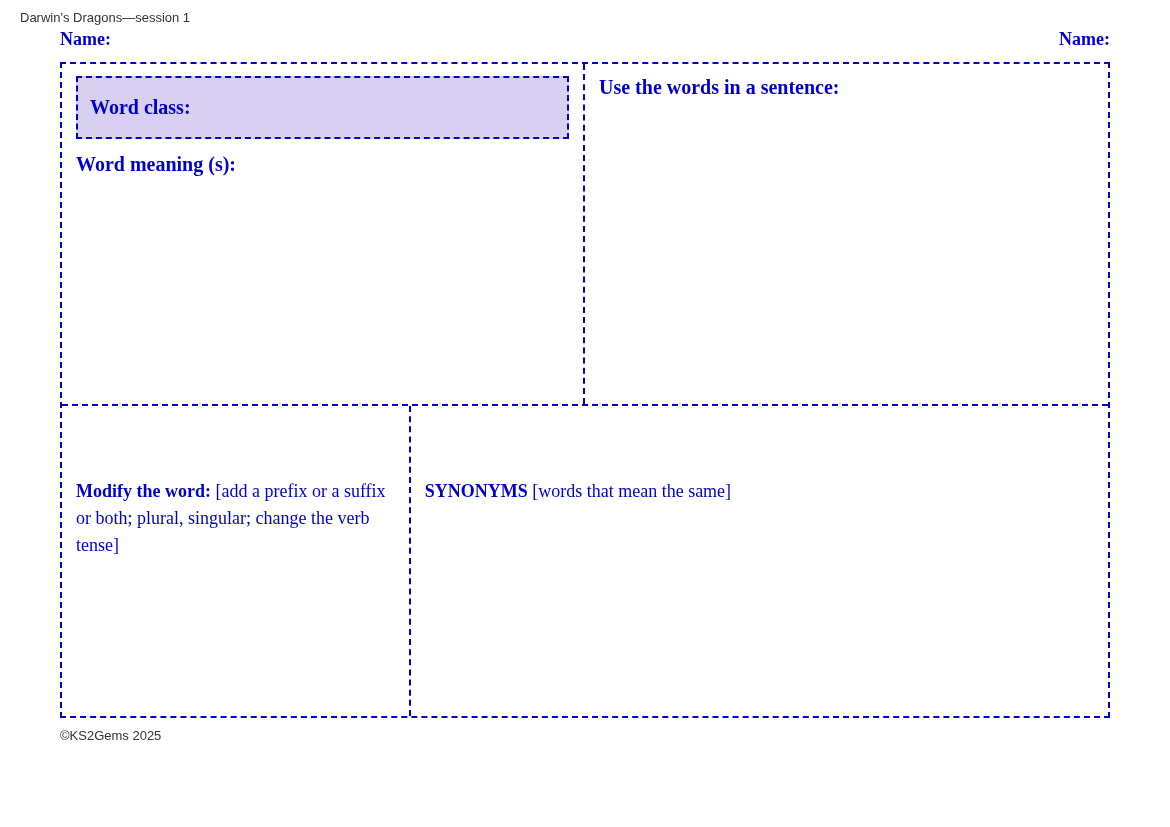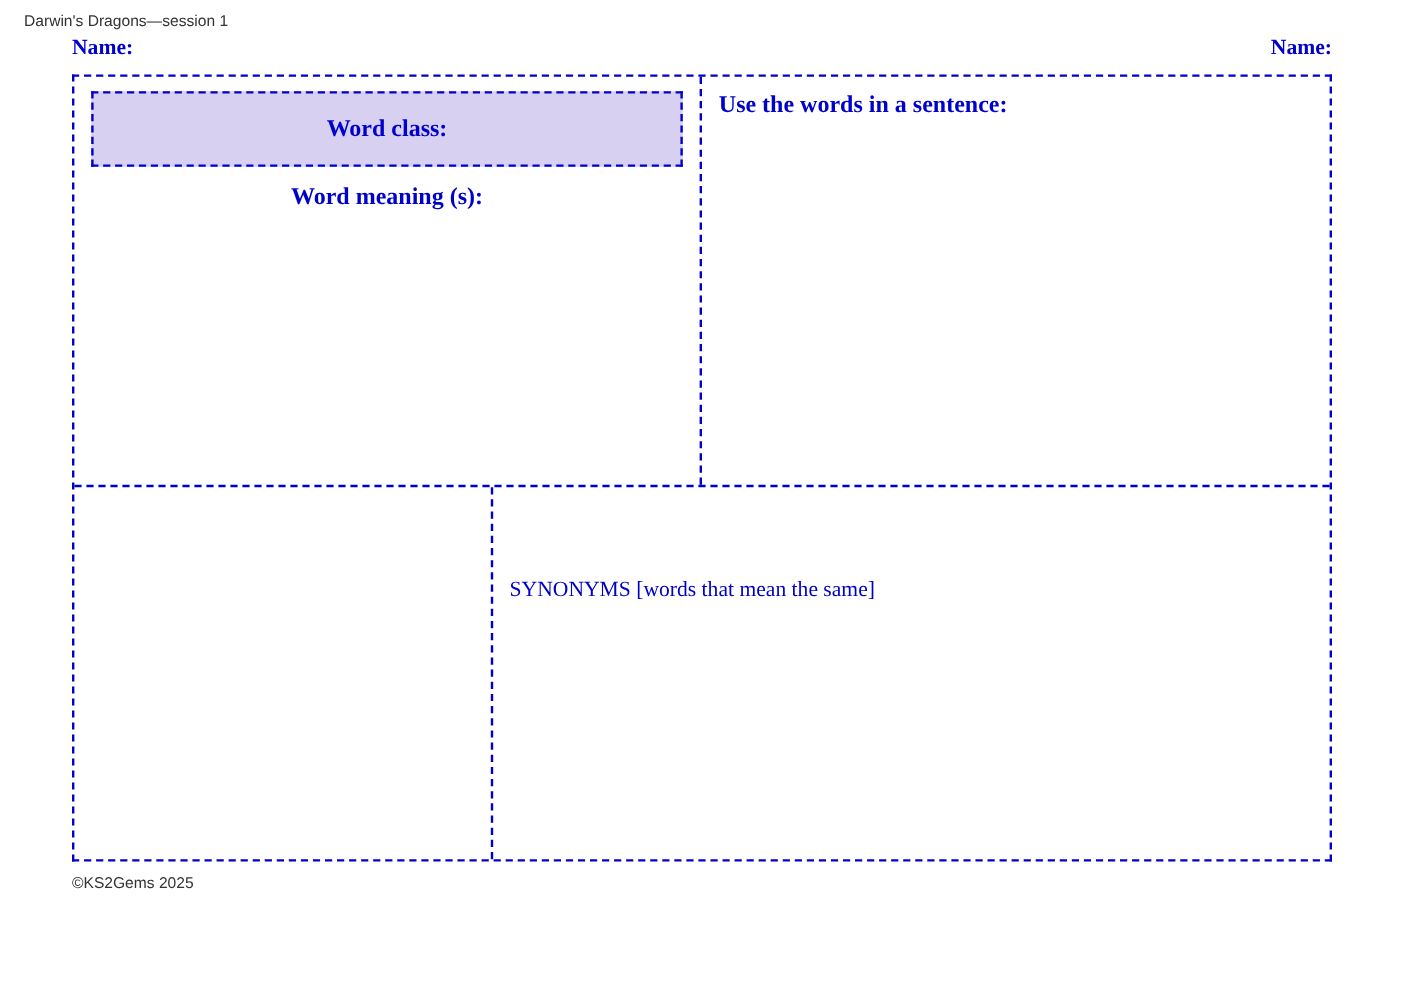--- a/index.html
+++ b/index.html
@@ -63,21 +63,20 @@
       display: grid;
       grid-template-columns: 1fr 1fr;
       border-bottom: 2px dashed #0000cc;
       position: relative;
     }
 
     .left-panel {
       border-right: 2px dashed #0000cc;
       padding: 12px 14px;
       min-height: 340px;
-      text-align: center;
     }
 
     .right-panel {
       padding: 12px 14px;
       min-height: 340px;
     }
 
     .word-class-box {
       background: #d8d0f0;
       border: 2px dashed #0000cc;
@@ -140,21 +139,21 @@
     }
 
     .synonyms-label, .antonyms-label {
       font-size: 18px;
       color: #0000cc;
       font-family: 'Comic Sans MS', cursive;
       line-height: 1.5;
     }
 
     .synonyms-bold, .antonyms-bold {
-      font-weight: normal;
+      font-weight: bold;
       text-align: right;
     }
 
     .bottom-spacer {
       height: 60px;
     }
 
     .footer {
       margin-top: 10px;
       padding-left: 40px;
@@ -192,20 +191,23 @@
     <div class="right-panel">
       <span class="section-label">Use the words in a sentence:</span>
     </div>
 
   </div>
 
   <div class="bottom-section">
 
     <div class="bottom-panel">
       <div class="bottom-spacer"></div>
+      <p class="modify-label">
+        <span class="modify-bold">Modify the word:</span><span> [add a prefix or a suffix or both; plural, singular; change the verb tense]</span>
+      </p>
     </div>
 
     <div class="bottom-panel">
       <div class="bottom-spacer"></div>
       <p class="synonyms-label">
         <span class="synonyms-bold">SYNONYMS</span><span> [words that mean the same]</span>
       </p>
     </div>
 
 

